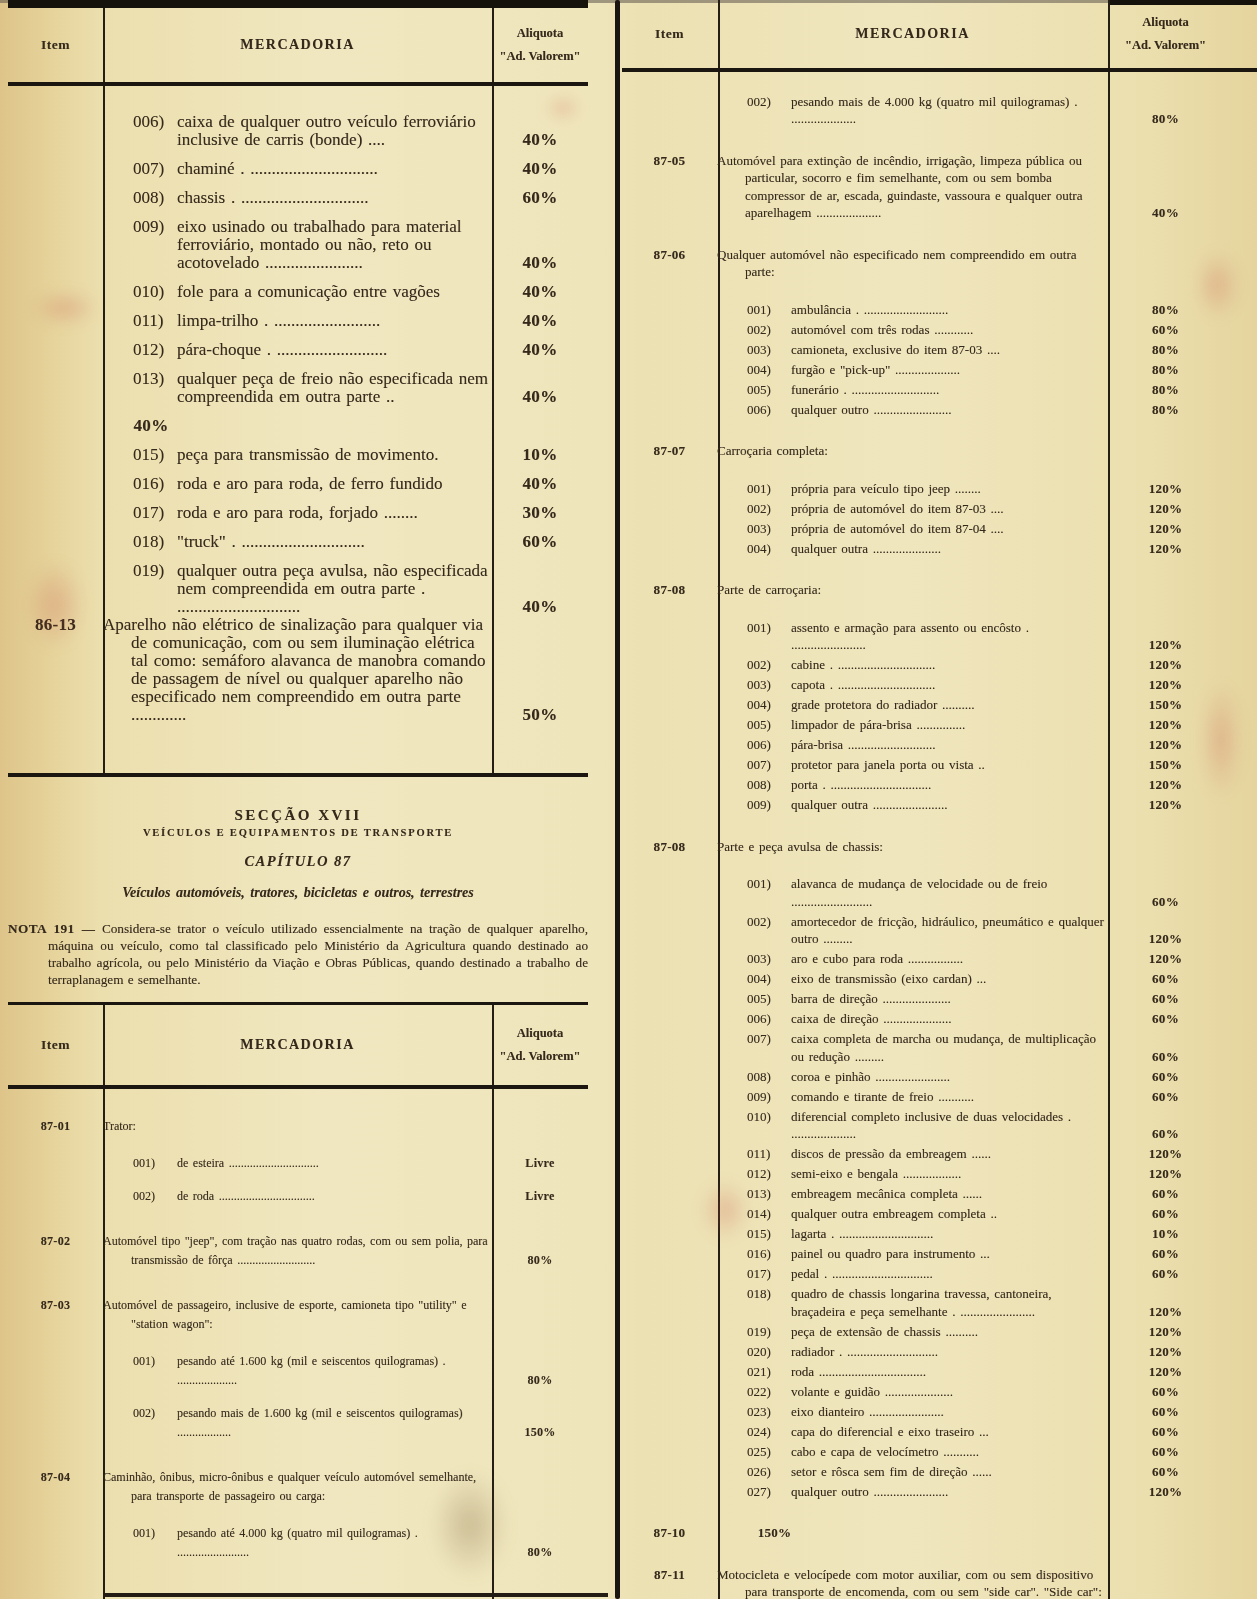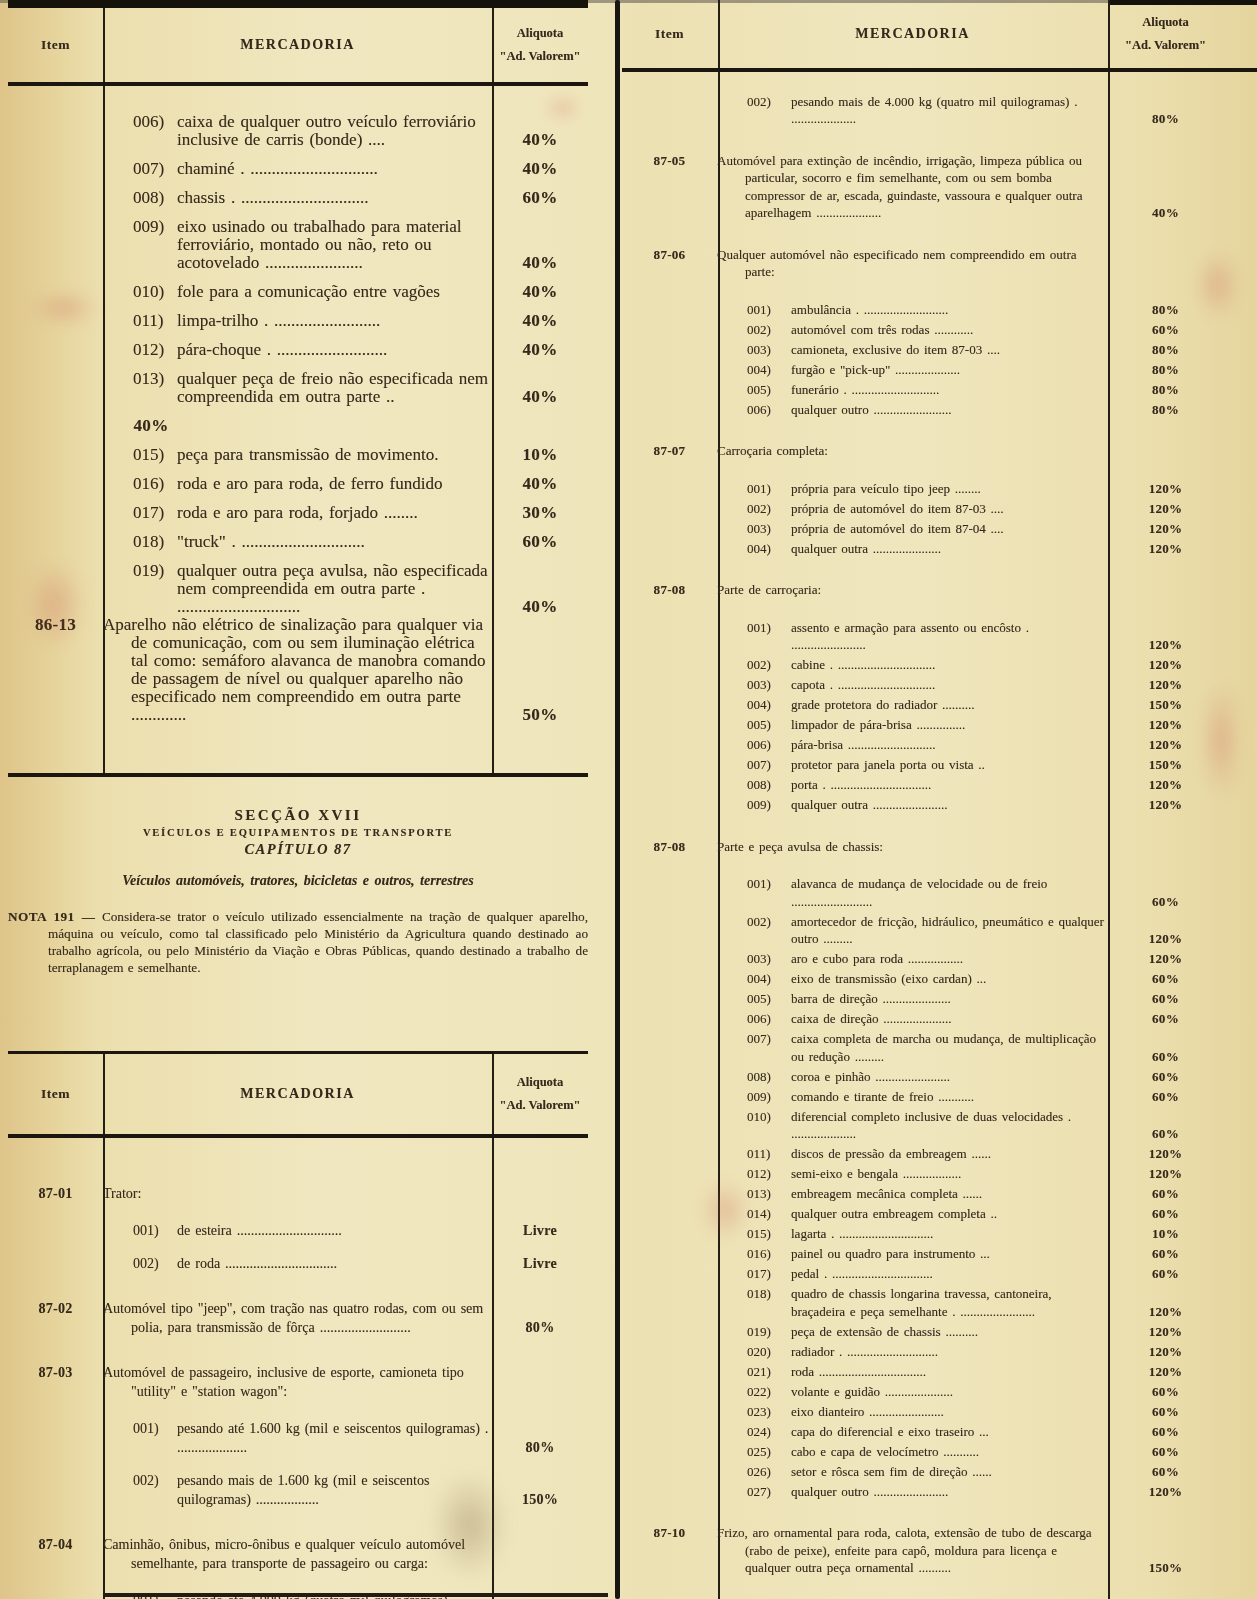--- a/index.html
+++ b/index.html
@@ -35,43 +35,43 @@
   #t1 .tbl-head{height:74px;} #t2 .tbl-head{height:80px;} #t3 .tbl-head{height:68px;}
   .h-item{width:95px;display:flex;align-items:center;justify-content:center;font-weight:bold;font-size:13.5px;letter-spacing:.5px;}
   .h-merc{flex:1;display:flex;align-items:center;justify-content:center;font-weight:bold;font-size:14px;letter-spacing:1.5px;}
   .h-ali{display:flex;flex-direction:column;align-items:center;justify-content:center;gap:10px;font-weight:bold;font-size:12.5px;line-height:13px;text-align:center;}
   #t1 .h-ali,#t2 .h-ali{width:96px;}
   #t3 .h-ali{width:149px;padding-right:34px;box-sizing:border-box;}
   .ali-cap{position:absolute;top:0;right:0;width:149px;height:5px;background:#15110b;}
 
   .tbl-body{position:relative;}
   #t1 .tbl-body{padding-top:16px;font-size:17px;line-height:18px;}
-  #t2 .tbl-body{padding-top:20px;font-size:14px;line-height:19px;}
+  #t2 .tbl-body{padding-top:2px;font-size:12px;line-height:19px;}
   #t3 .tbl-body{padding-top:18px;font-size:13px;line-height:17.5px;}
 
   .row{display:flex;align-items:flex-start;}
   .c-code{width:95px;flex:0 0 95px;text-align:center;font-weight:bold;letter-spacing:.3px;}
   .c-merc{flex:1;padding-right:3px;word-spacing:1.5px;}
   .c-ali{font-weight:bold;text-align:center;align-self:flex-end;letter-spacing:.3px;}
   #t1 .c-ali,#t2 .c-ali{width:96px;flex:0 0 96px;}
   #t3 .c-ali{width:149px;flex:0 0 149px;padding-right:34px;box-sizing:border-box;}
   .row.main .c-merc{padding-left:28px;text-indent:-28px;}
   .row.sub  .c-merc{padding-left:74px;text-indent:-44px;}
   .sc{display:inline-block;width:44px;text-indent:0;}
 
   
   #t1 .row.sub{margin-top:11px;} #t1 .row.main{}
   #t2 .row.sub{margin-top:14px;} #t2 .row.main{margin-top:26px;} #t2 .row.main+.row.sub{margin-top:18px;}
   #t3 .row.sub{margin-top:2.5px;} #t3 .row.main{margin-top:24px;} #t3 .row.main+.row.sub{margin-top:20px;}
 
   
-  .chapter{position:relative;height:274px;text-align:center;}
+  .chapter{position:relative;height:225px;text-align:center;}
   .sec-title{font-size:15px;font-weight:bold;letter-spacing:2.5px;padding-top:30px;}
   .sec-sub{font-size:10.5px;font-weight:bold;letter-spacing:1.8px;margin-top:3px;}
-  .sec-cap{font-size:14.5px;font-weight:bold;font-style:italic;letter-spacing:1.5px;margin-top:3px;}
+  .sec-cap{font-size:14.5px;font-weight:bold;font-style:italic;letter-spacing:1.5px;margin-top:15px;}
   .sec-veic{font-size:14px;font-weight:bold;font-style:italic;margin-top:15px;word-spacing:2px;}
   .nota{font-size:13.2px;line-height:17px;text-align:justify;margin-top:19px;padding-left:40px;text-indent:-40px;word-spacing:1px;}
   .nota b{letter-spacing:.5px;}
 
   
   .tbl,.chapter{text-shadow:.3px .3px 0 rgba(52,40,24,.28);}
 </style>
 </head>
 <body>
 
@@ -511,21 +511,20 @@
             <div class="c-merc"><span class="sc">026)</span>setor e rôsca sem fim de direção ......</div>
             <div class="c-ali">60%</div>
           </div>
           <div class="row sub">
             <div class="c-code"></div>
             <div class="c-merc"><span class="sc">027)</span>qualquer outro .......................</div>
             <div class="c-ali">120%</div>
           </div>
           <div class="row main">
             <div class="c-code">87-10</div>
-            <div class="c-merc">Frizo, aro ornamental para roda, calota, extensão de tubo de descarga (rabo de peixe), enfeite para capô, moldura para licença e qualquer outra peça ornamental ..........</div>
             <div class="c-ali">150%</div>
           </div>
           <div class="row main">
             <div class="c-code">87-11</div>
             <div class="c-merc">Motocicleta e velocípede com motor auxiliar, com ou sem dispositivo para transporte de encomenda, com ou sem "side car". "Side car":</div>
             <div class="c-ali"></div>
           </div>
         </div>
     </section>
   </div>

